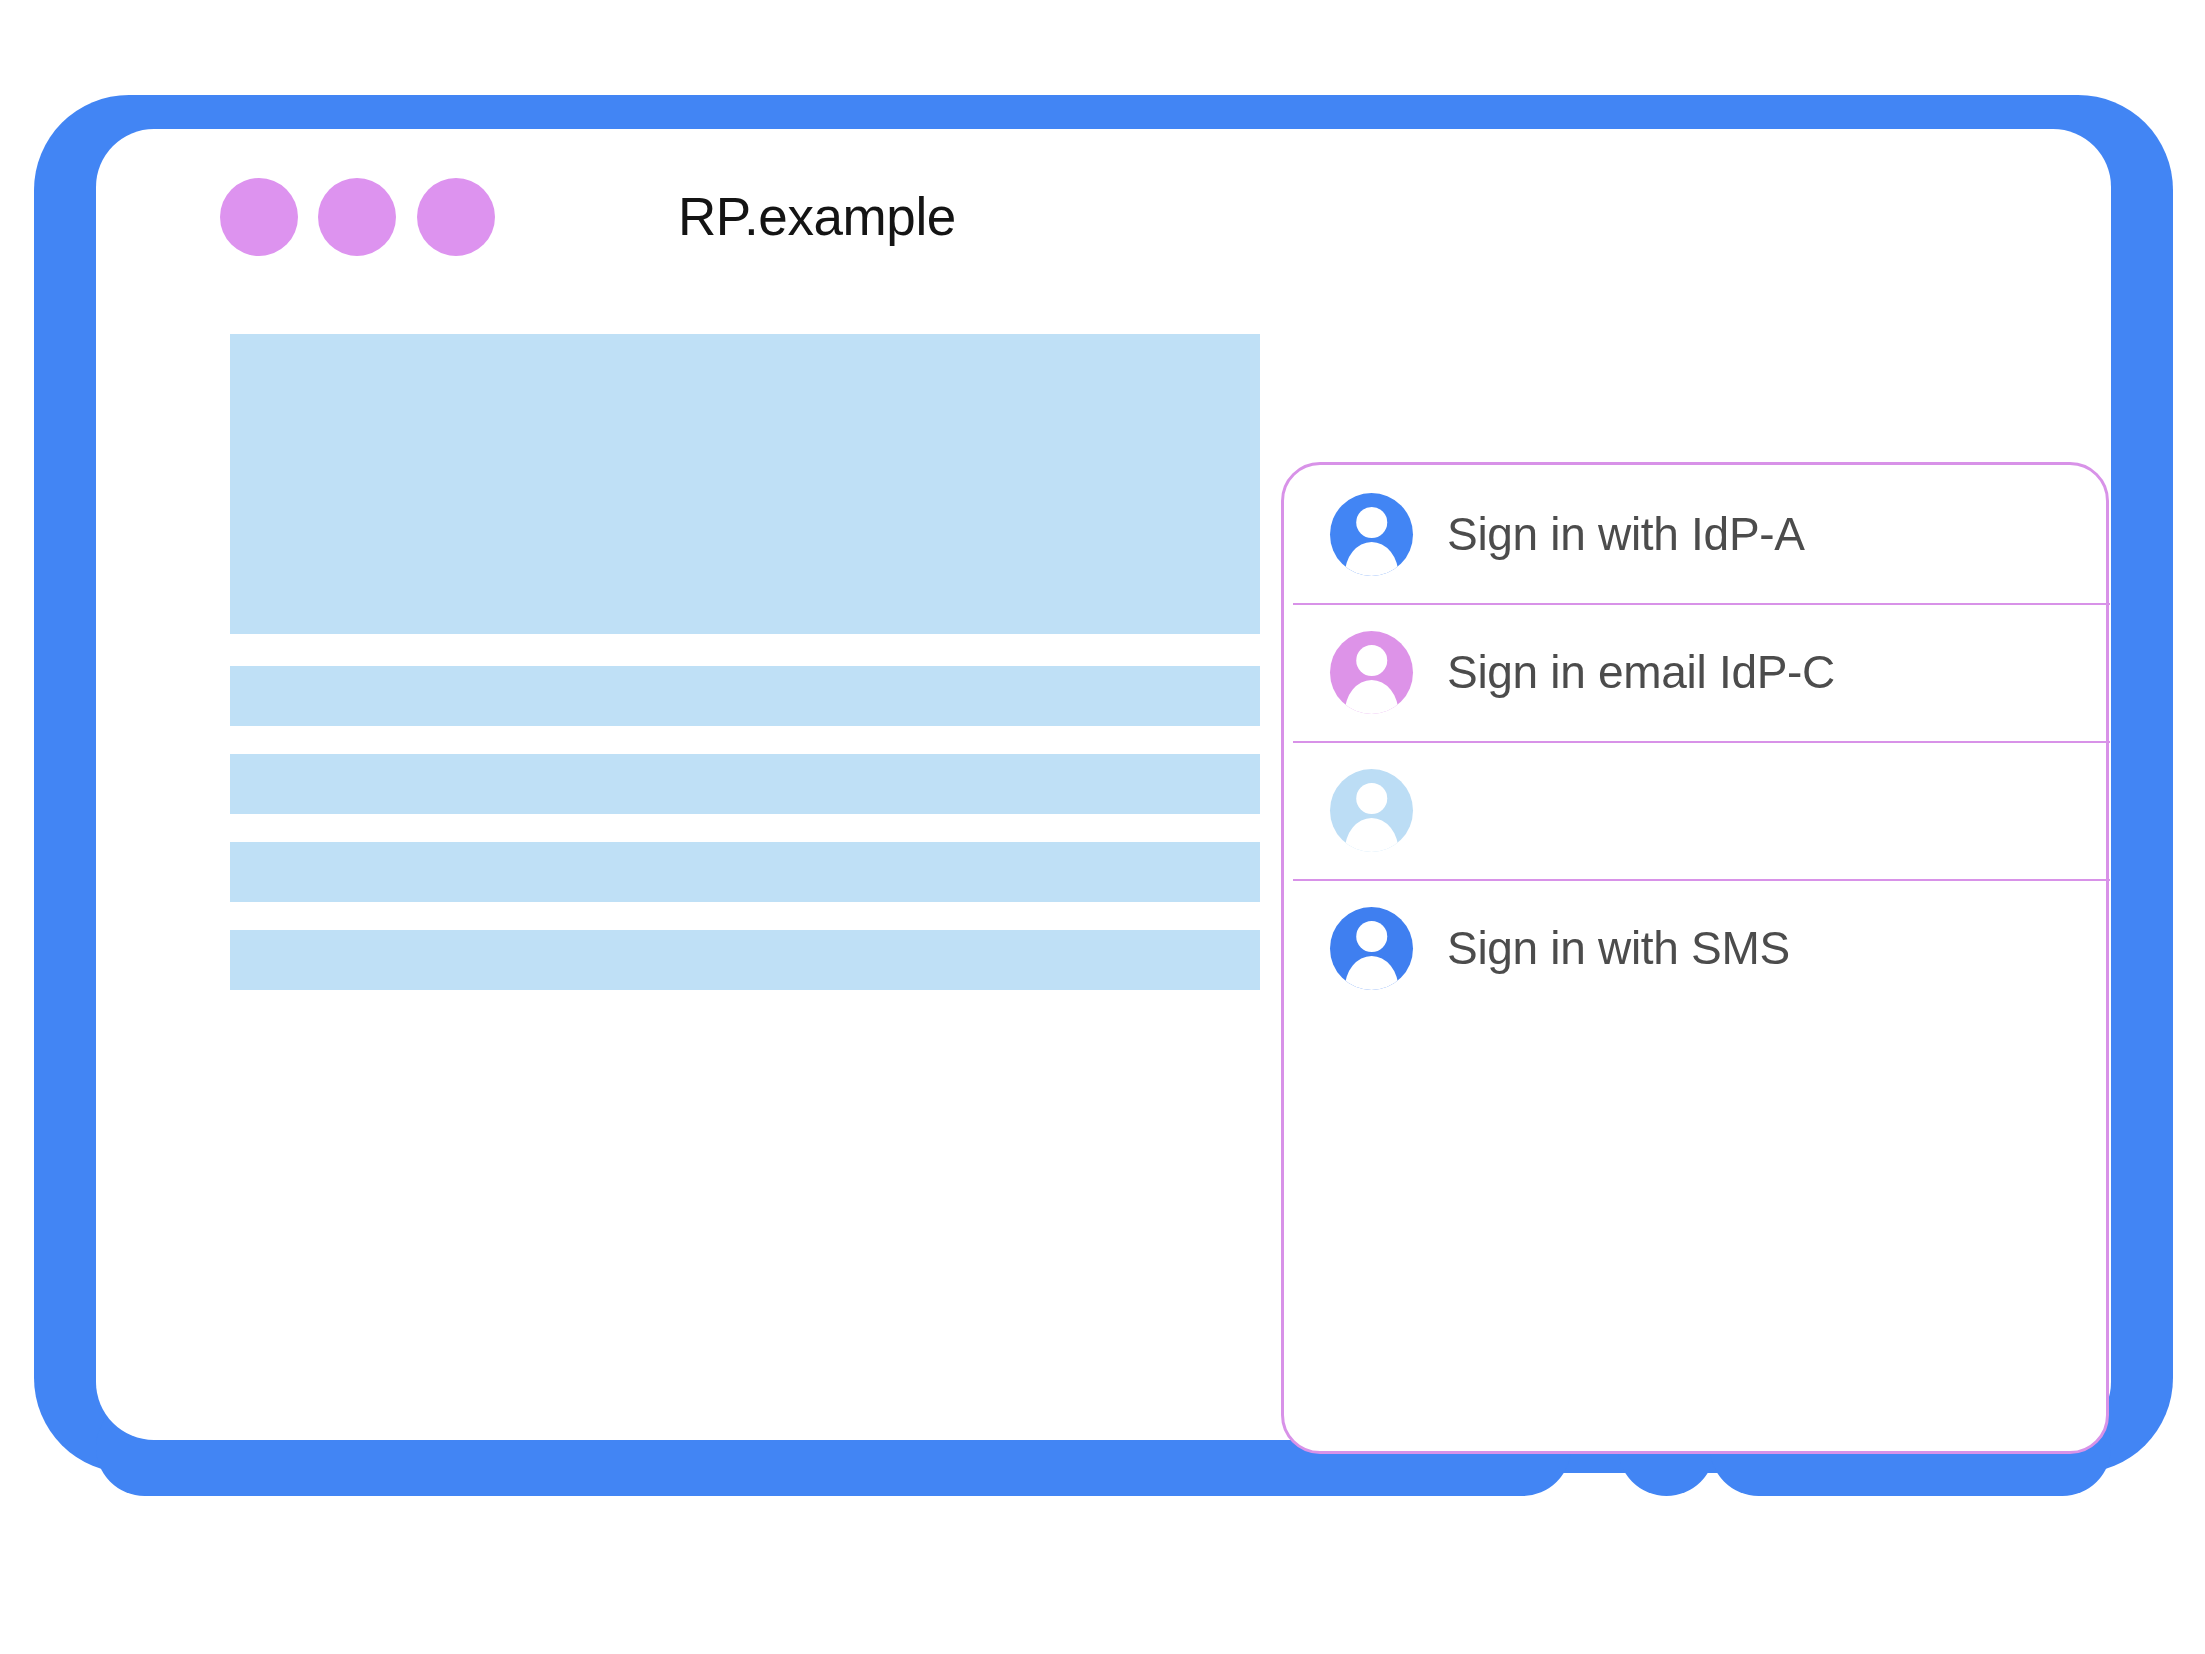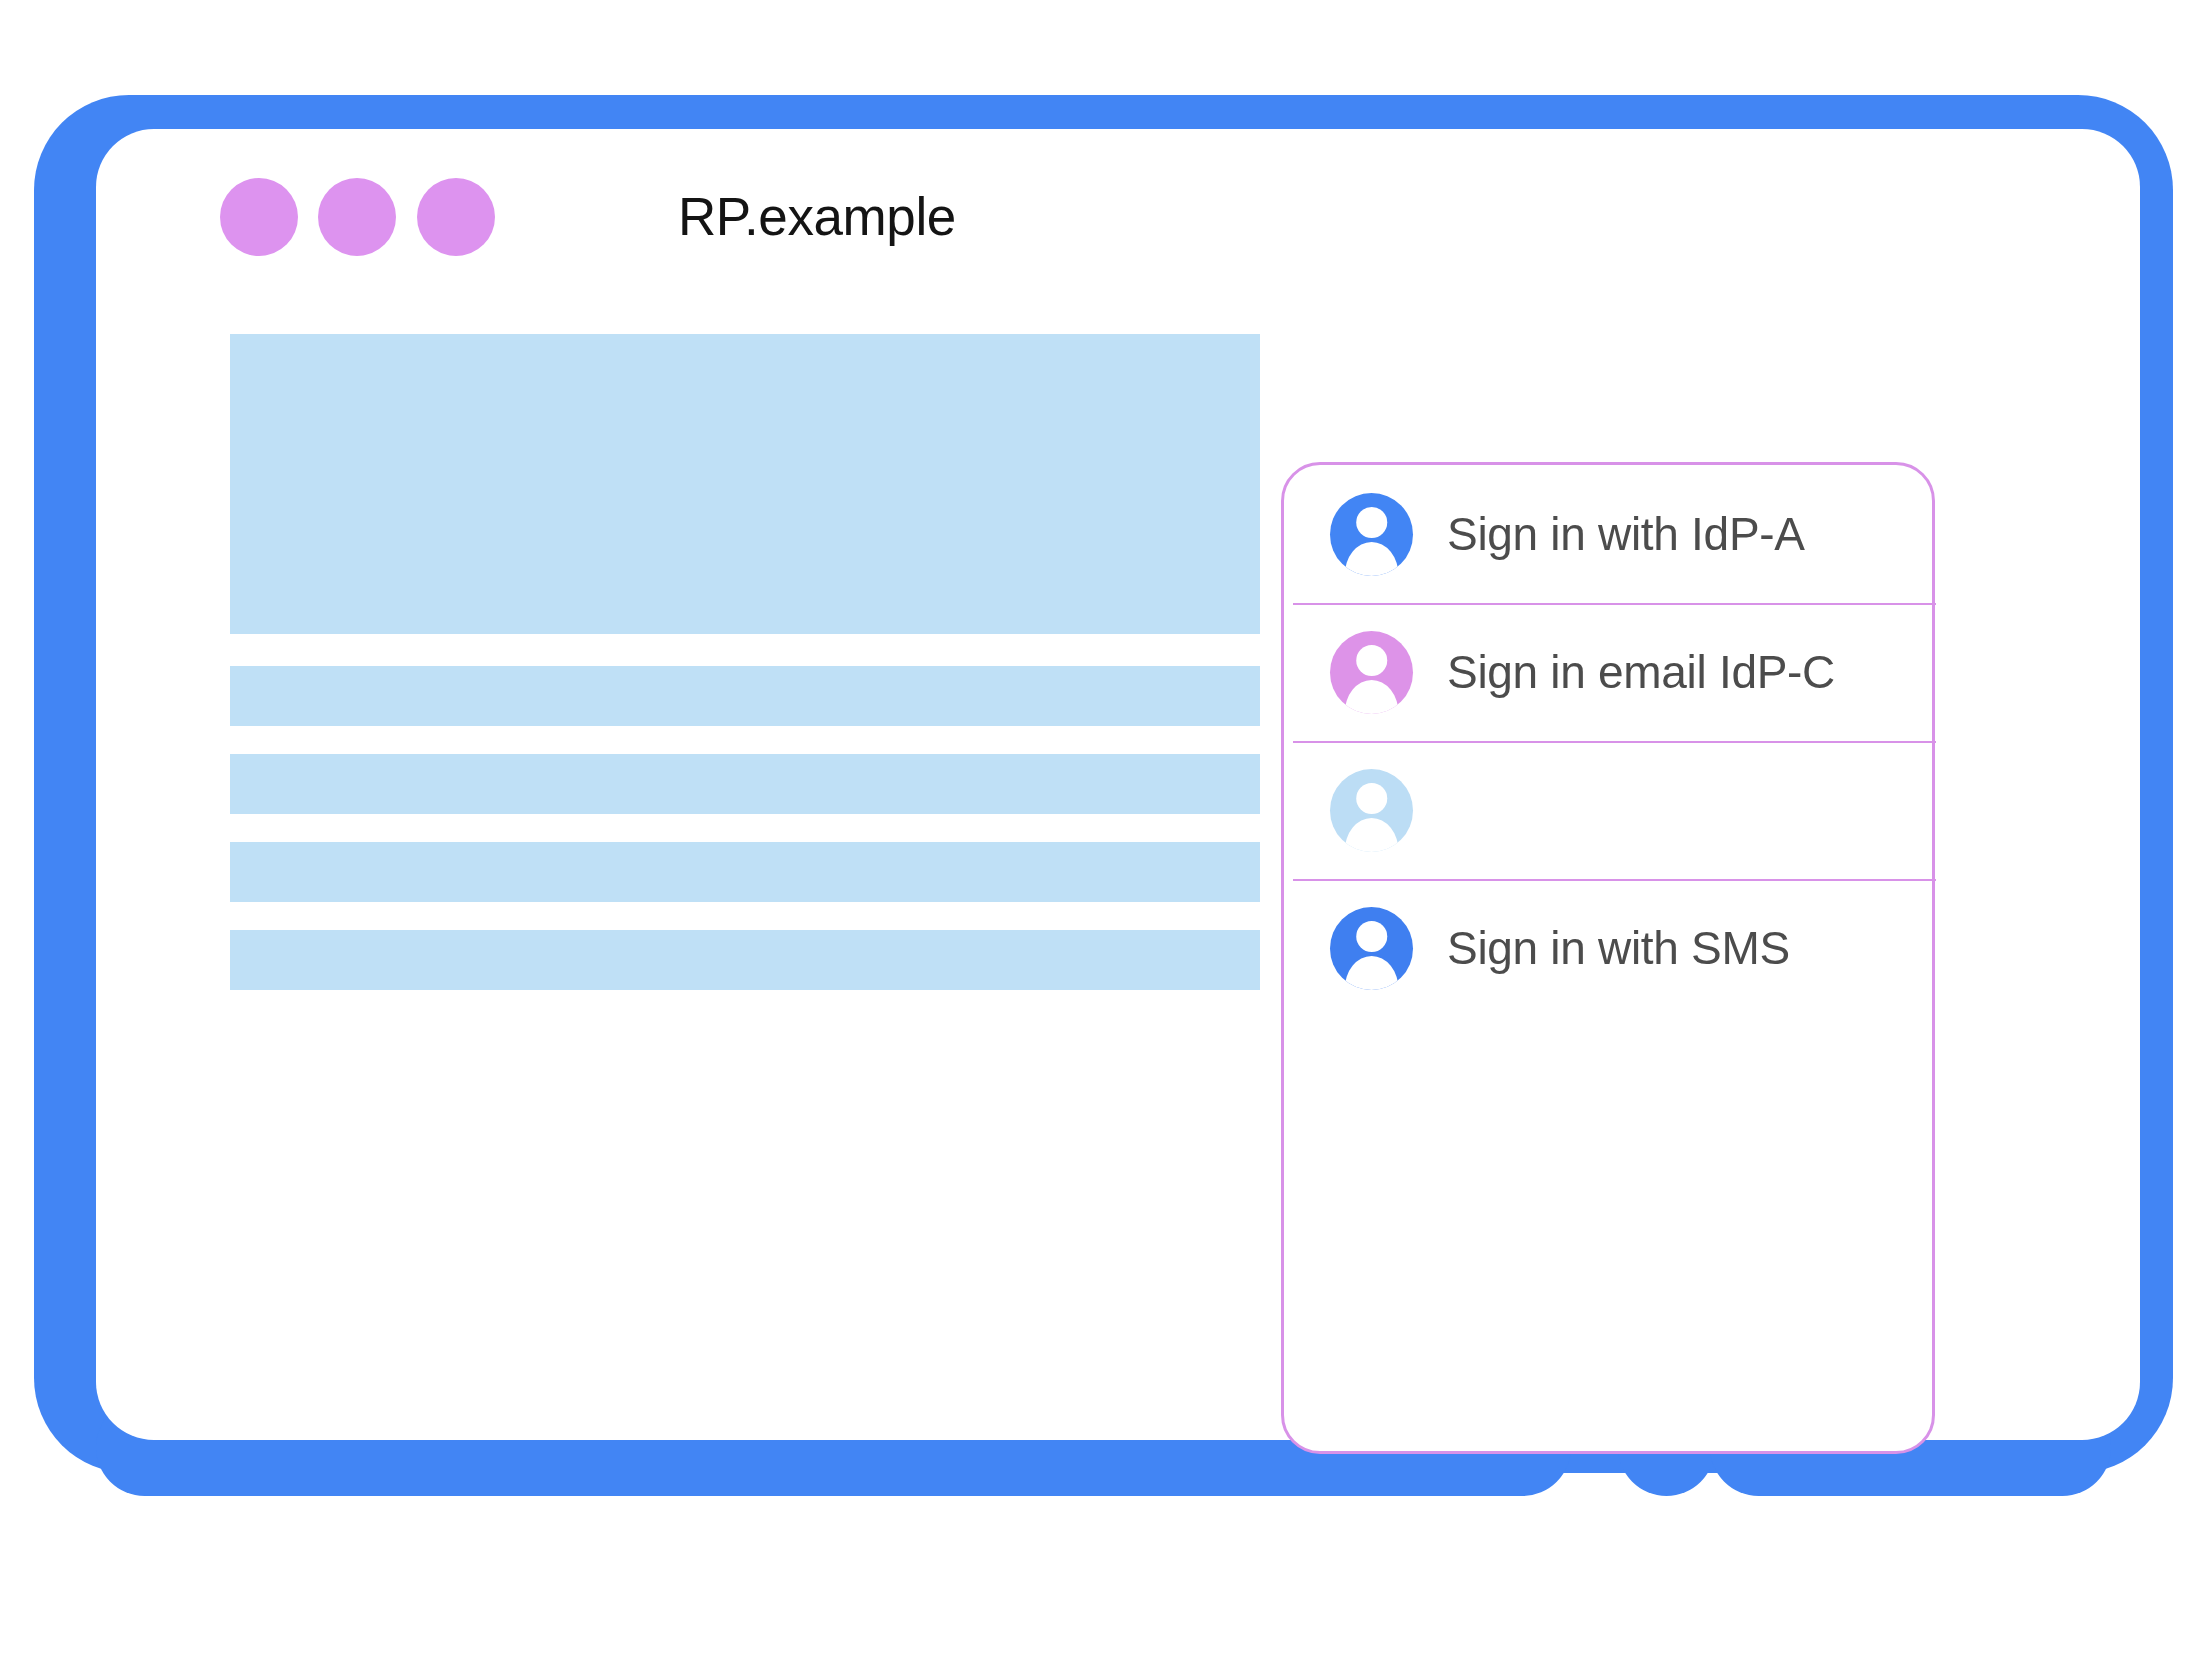--- a/index.html
+++ b/index.html
@@ -58,21 +58,20 @@
 
   
   .screen {
     position: absolute;
     left: 62px;
     top: 34px;
     width: 2015px;
     height: 1311px;
     background: #ffffff;
     border-radius: 58px;
-    padding-left: 29px;
   }
 
   
   .titlebar {
     position: absolute;
     left: 0;
     top: 0;
     width: 100%;
     height: 159px;
   }
@@ -111,21 +110,21 @@
     width: 1030px;
   }
   .ph-hero  { height: 300px; margin-bottom: 32px; }
   .ph-line  { height: 60px;  margin-bottom: 28px; }
 
   
   .chooser {
     position: absolute;
     left: 1185px;
     top: 333px;
-    width: 654px;
+    width: 828px;
     height: 992px;
     box-sizing: border-box;
     background: #ffffff;
     border: 3.5px solid #d892e8;
     border-radius: 39px;
   }
   .chooser-list {
     position: relative;
     width: 100%;
     height: 100%;

